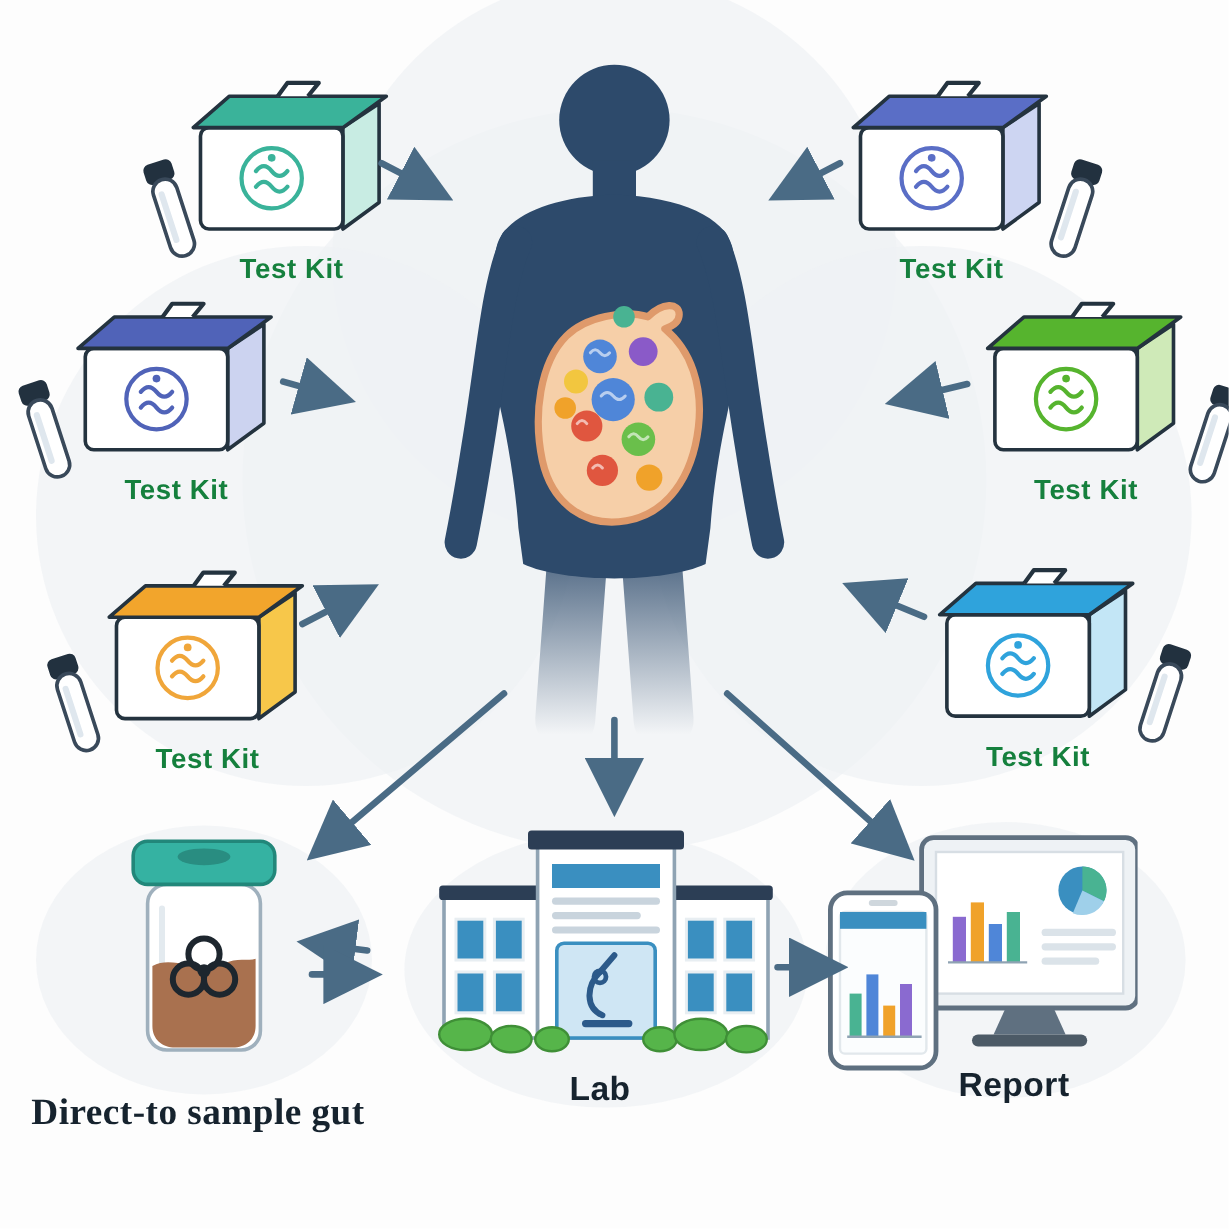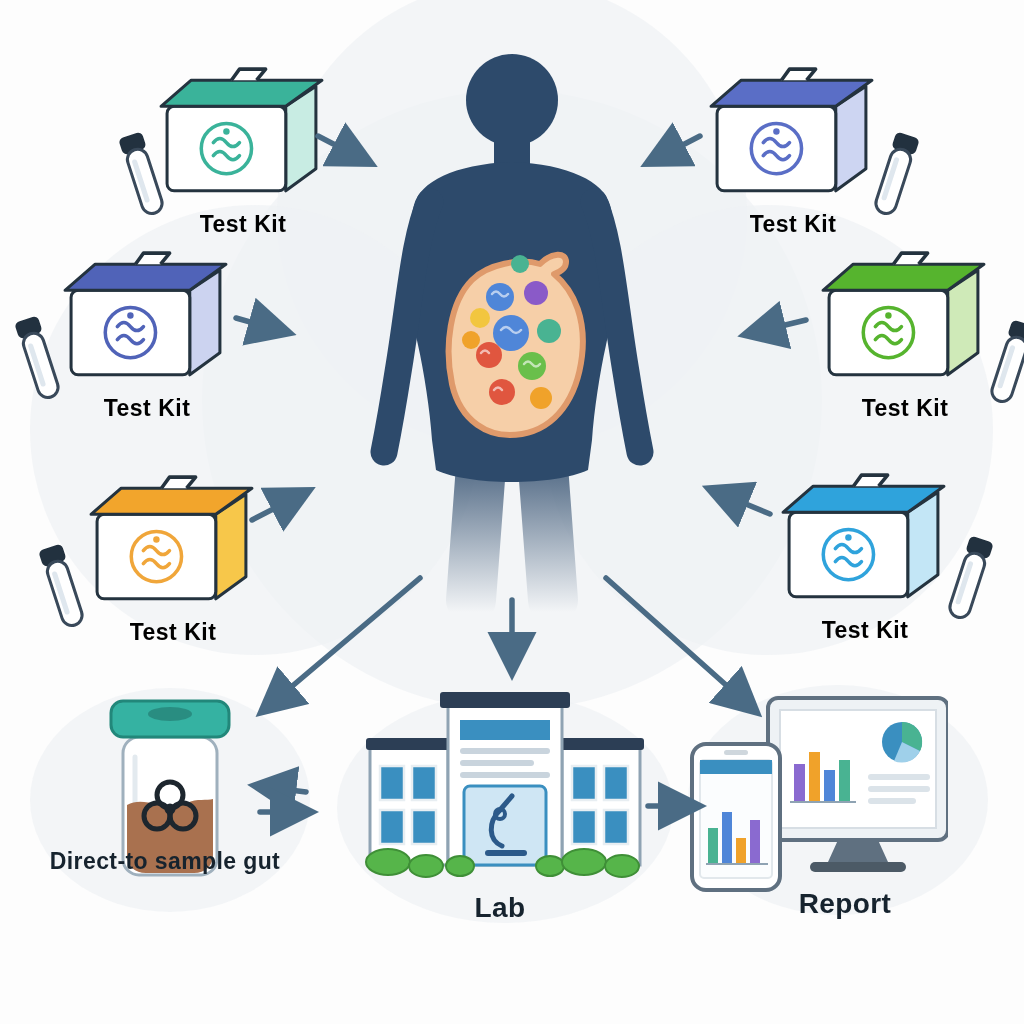--- a/index.html
+++ b/index.html
@@ -15,29 +15,29 @@
   .kit-3{left:68px;top:470px;}
   .kit-4{left:688px;top:62px;}
   .kit-5{left:800px;top:246px;}
   .kit-6{left:760px;top:468px;}
   .kit-1 .tube{left:-16px;top:68px;transform:rotate(-18deg);}
   .kit-2 .tube{left:-24px;top:68px;transform:rotate(-18deg);}
   .kit-3 .tube{left:-26px;top:72px;transform:rotate(-18deg);}
   .kit-4 .tube{right:-18px;top:68px;transform:rotate(18deg);}
   .kit-5 .tube{right:-22px;top:72px;transform:rotate(18deg);}
   .kit-6 .tube{right:-20px;top:66px;transform:rotate(18deg);}
-  .kit-label{text-align:center;font-weight:bold;font-size:23px;color:#000000;letter-spacing:.5px;margin-top:4px;}
+  .kit-label{text-align:center;font-weight:bold;font-size:23px;color:#15803d;letter-spacing:.5px;margin-top:4px;}
 
   .station{position:absolute;z-index:2;}
   .station-jar{left:95px;top:695px;width:150px;height:195px;}
   .station-lab{left:360px;top:690px;width:290px;height:190px;}
   .station-report{left:688px;top:688px;width:260px;height:210px;}
 
   .station-label{position:absolute;z-index:4;font-weight:bold;color:#16232e;text-align:center;letter-spacing:.4px;}
-  .label-jar{left:10px;top:846px;width:310px;font-size:23px;line-height:1.35;}
+  .label-jar{left:10px;top:906px;width:310px;font-size:31px;line-height:1.35;font-family:Liberation Serif, serif;}
   .label-lab{left:420px;top:892px;width:160px;font-size:28px;}
   .label-report{left:770px;top:888px;width:150px;font-size:28px;}
 </style>
 </head>
 <body>
 
 <div class="canvas">
 
   <svg width="0" height="0" style="position:absolute">
     <defs>

